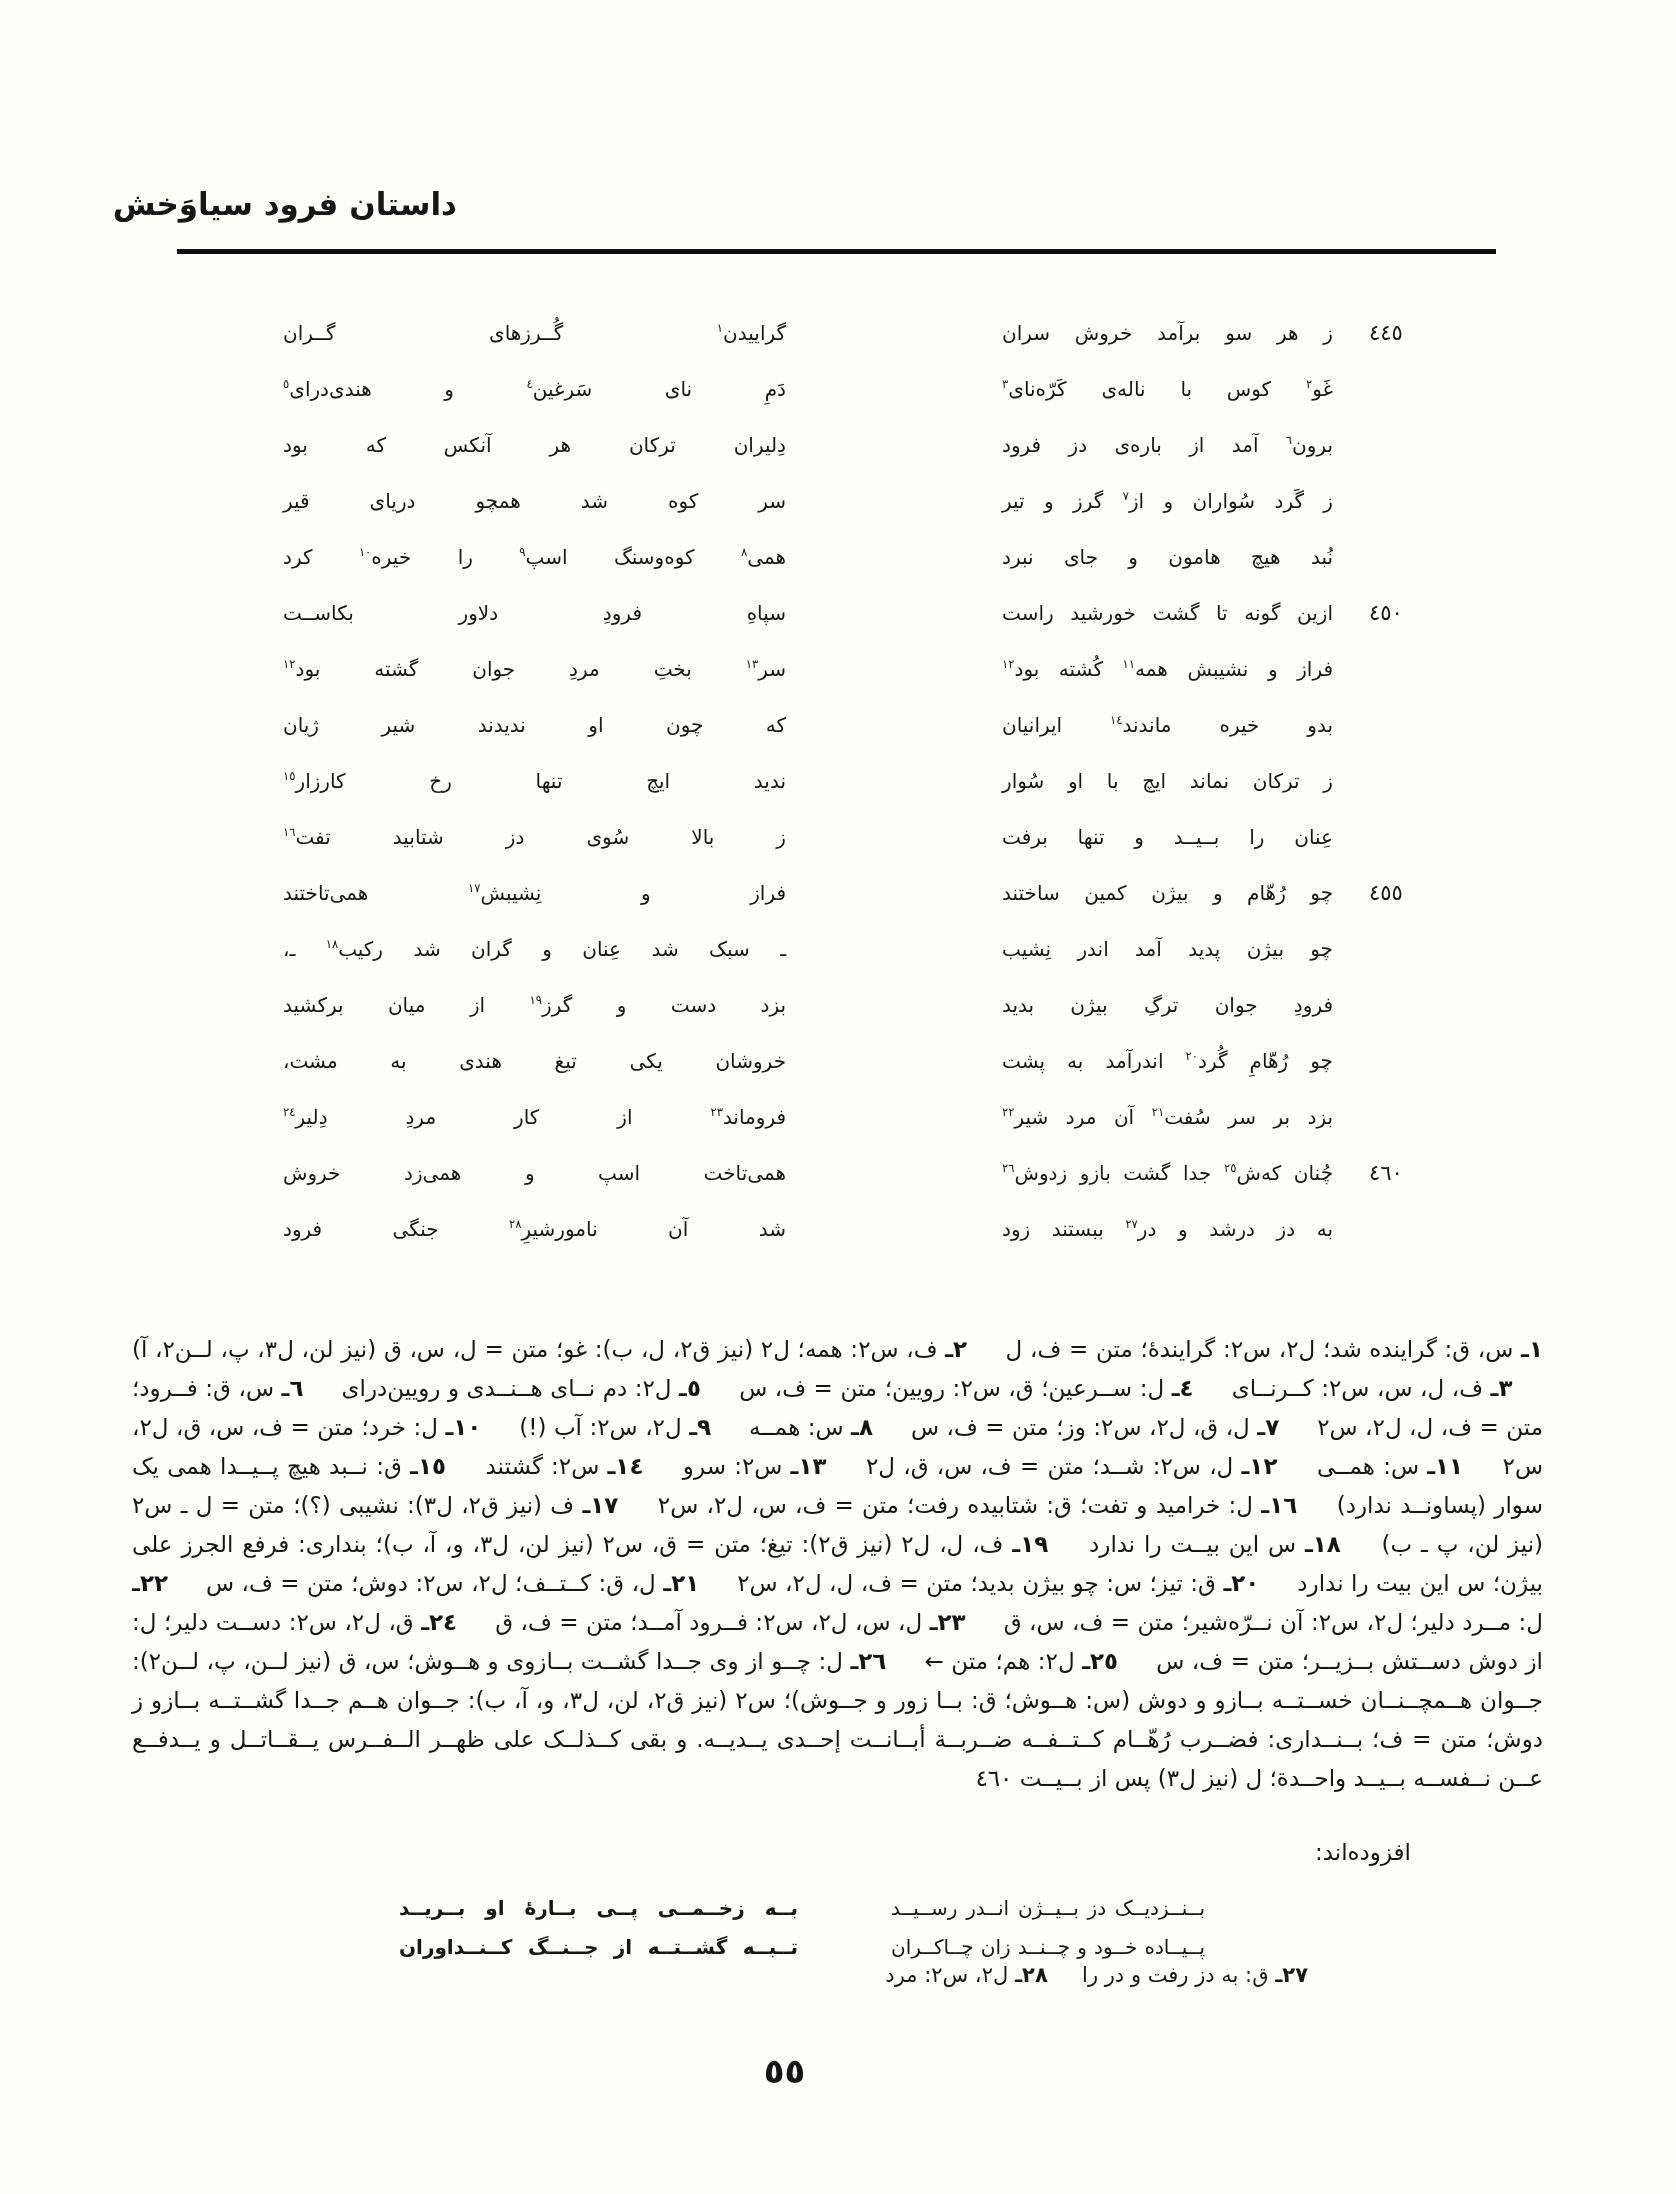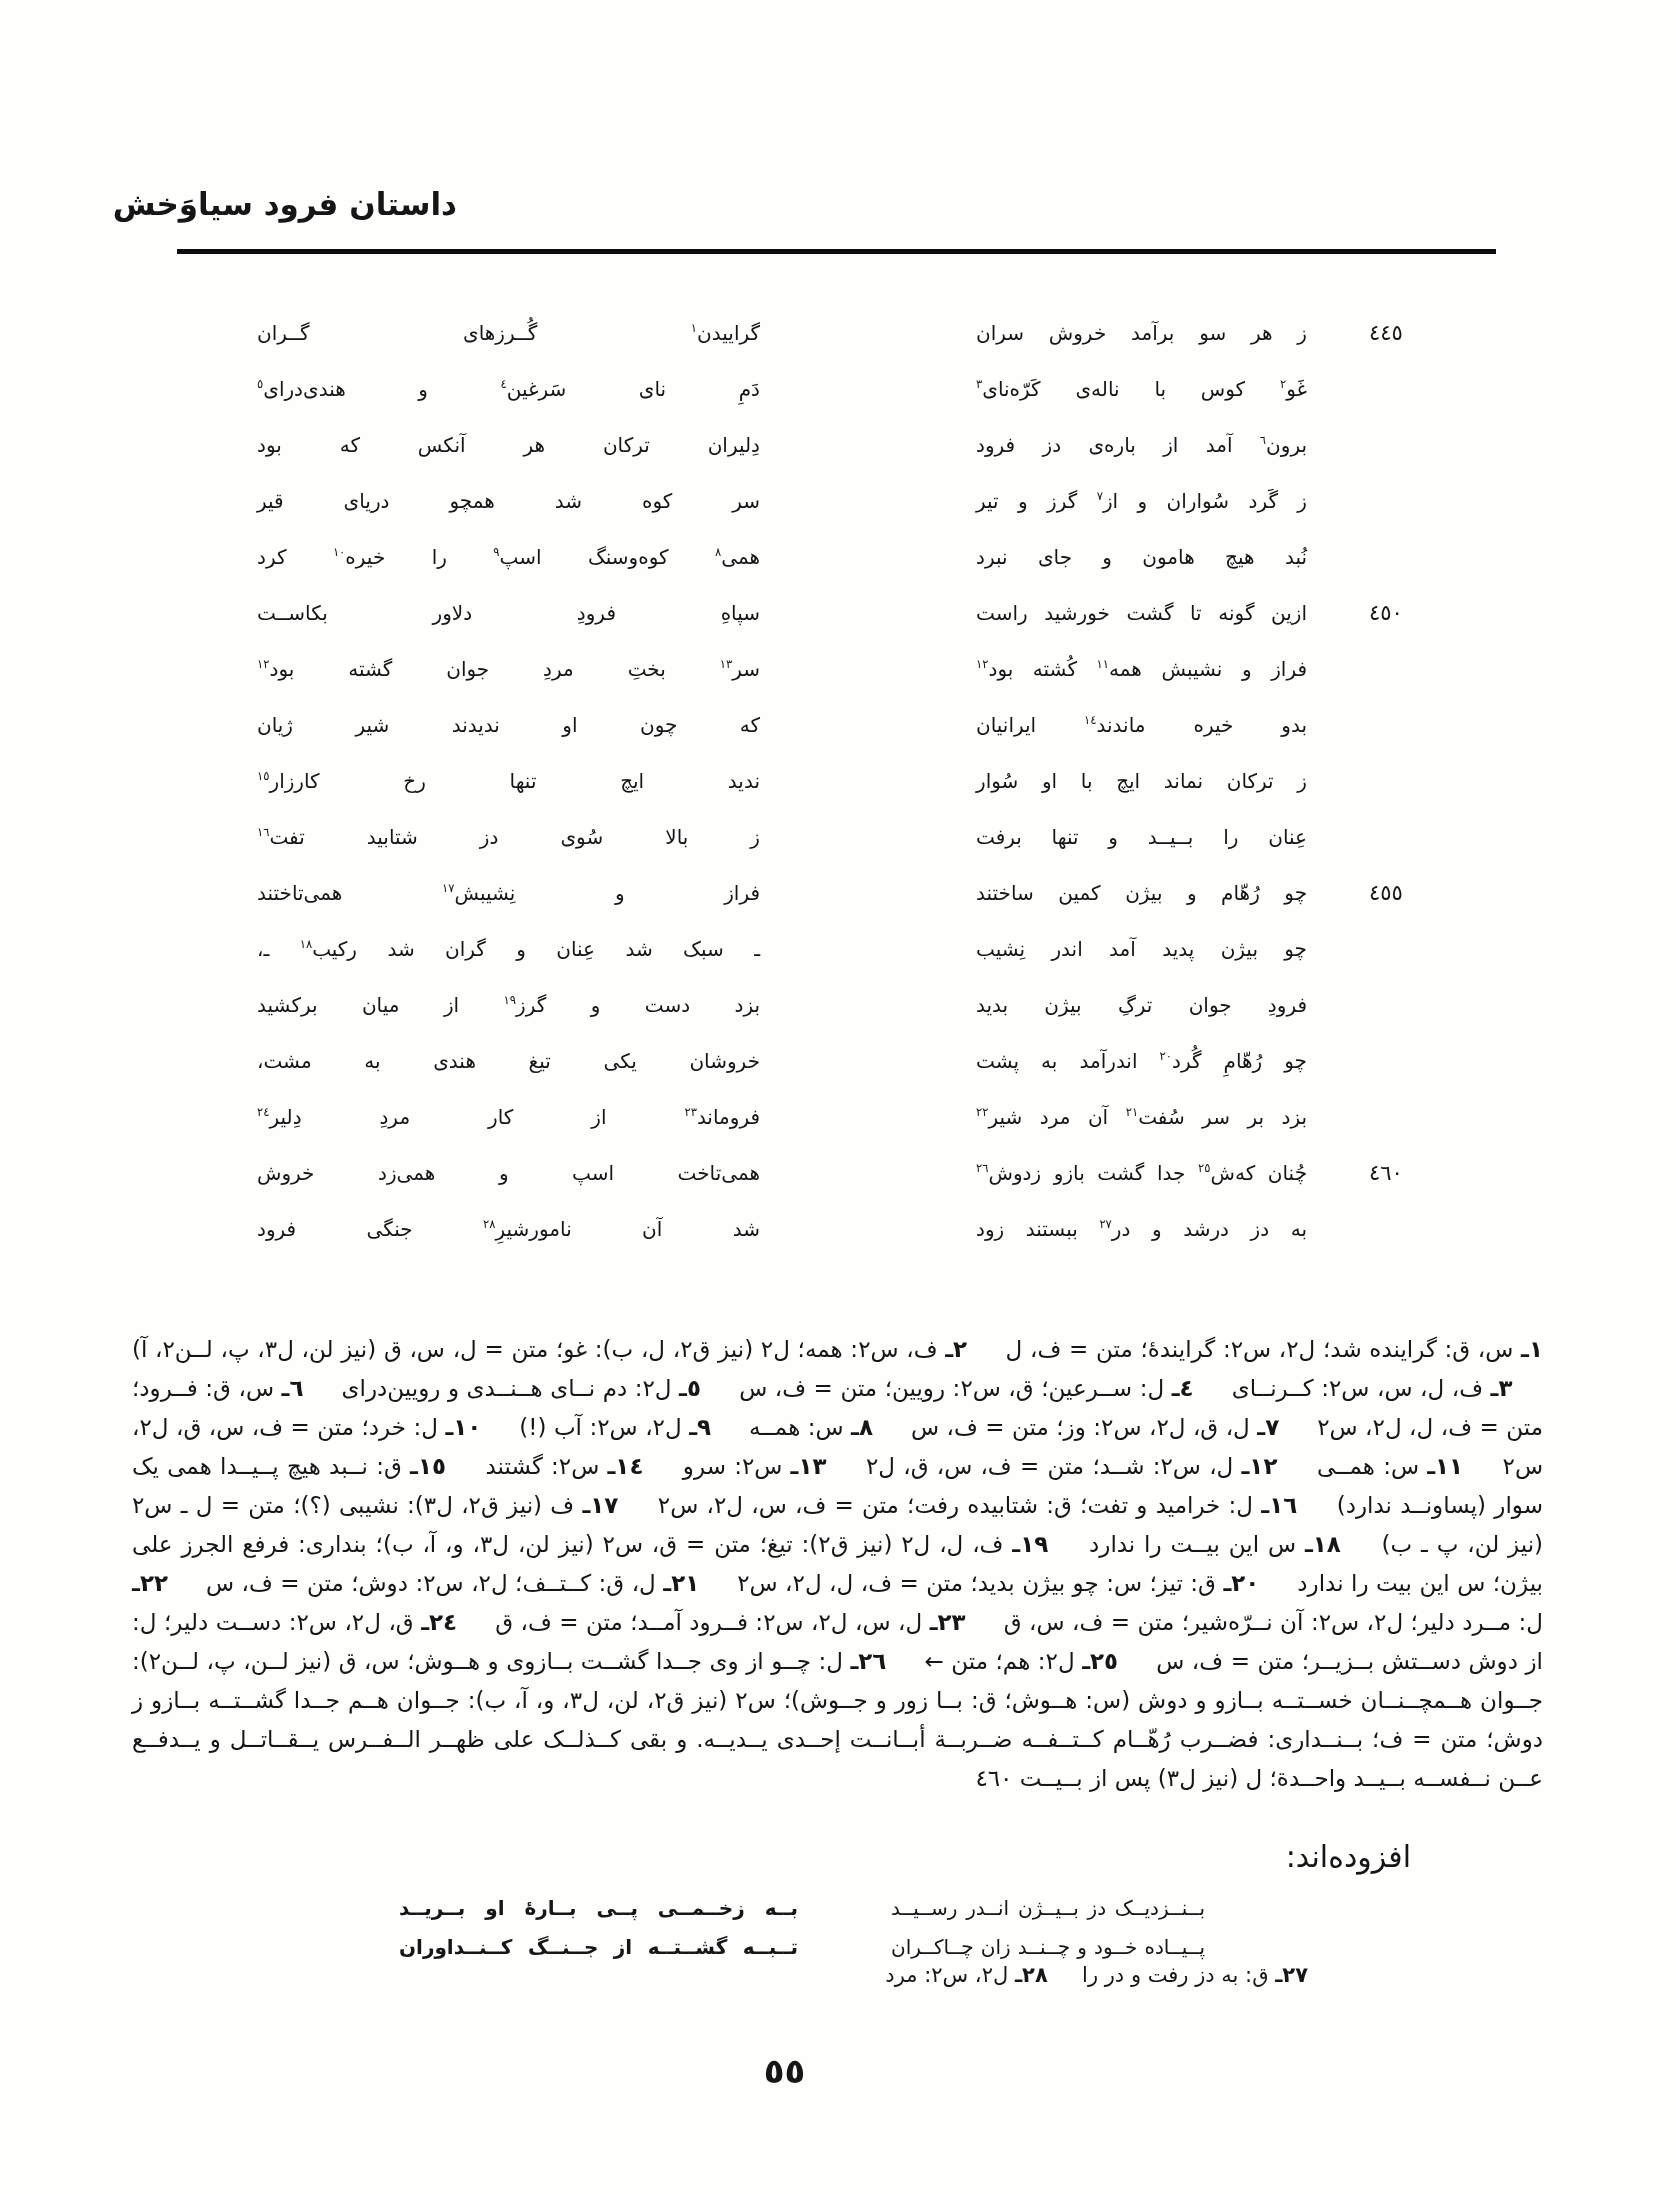--- a/index.html
+++ b/index.html
@@ -9,29 +9,29 @@
   }
   .title{
     position:absolute;left:181px;top:186px;width:277px;
     font-size:31px;font-weight:bold;white-space:nowrap;text-align:center;
   }
   .rule{position:absolute;left:178px;top:249px;width:1319px;height:4.7px;background:#0d0d0d;}
   .poem{position:absolute;top:305px;right:265px;width:1138px;}
   .prow{display:flex;height:56px;align-items:center;font-size:20px;}
   .vnum{width:42px;font-size:21px;text-align:left;flex:none;}
   .hemi{text-align:justify;text-align-last:justify;}
-  .hemi1{width:331px;margin-right:62px;flex:none;}
+  .hemi1{width:331px;margin-right:36px;flex:none;}
   .hemi2{width:503px;margin-right:216px;flex:none;}
   .sup{font-size:0.58em;vertical-align:super;line-height:0;}
   .fnblock{
     position:absolute;top:1330px;right:133px;width:1411px;
     font-size:23px;line-height:39px;text-align:justify;
   }
   .fn b{font-weight:bold;}
-  .afz{position:absolute;top:1839px;right:265px;font-size:30px;}
+  .afz{position:absolute;top:1839px;right:265px;font-size:23px;}
   .averses{position:absolute;top:1888px;right:471px;width:814px;}
   .avrow{display:flex;height:39px;align-items:center;font-size:20px;}
   .av1{width:314px;flex:none;text-align:justify;text-align-last:justify;}
   .av2{width:399px;margin-right:93px;flex:none;text-align:justify;text-align-last:justify;font-weight:bold;}
   .closing{position:absolute;top:1963px;right:368px;font-size:21px;white-space:nowrap;}
   .pagenum{position:absolute;top:2051px;left:684px;width:203px;text-align:center;font-size:34px;font-weight:bold;}
 </style>
 </head>
 <body>
 

